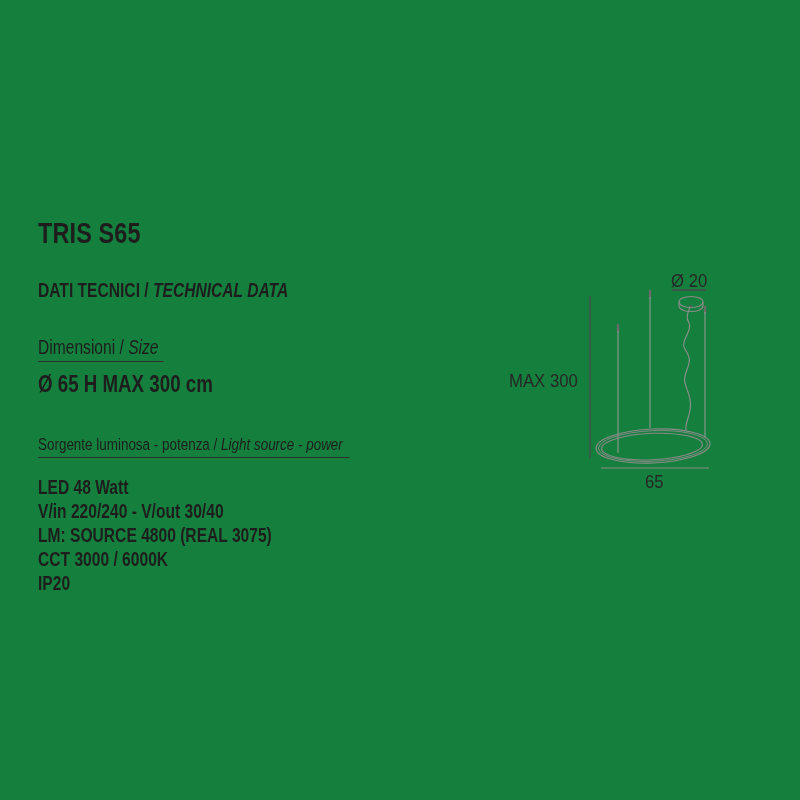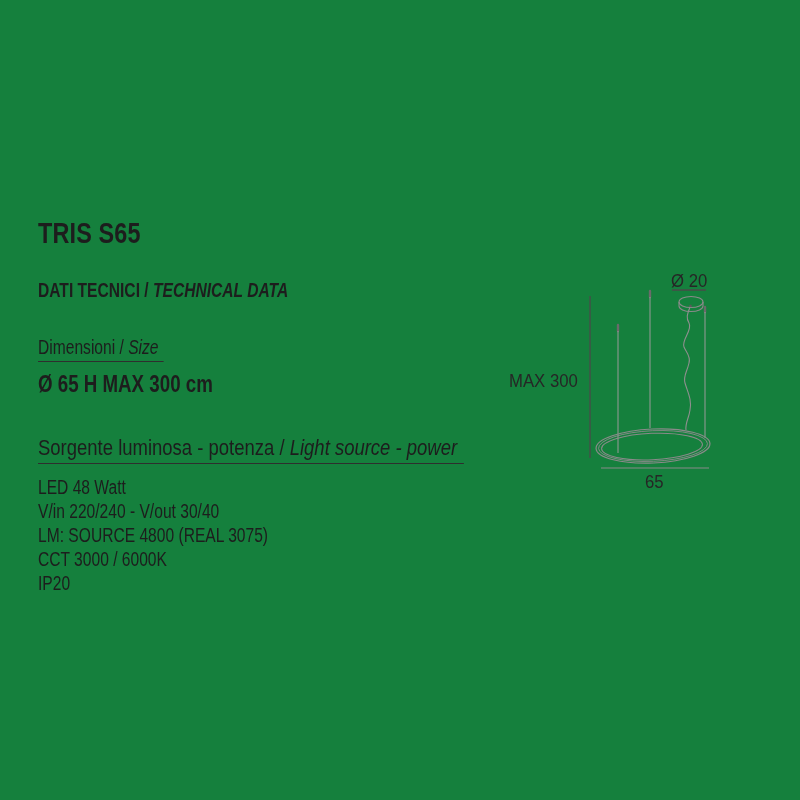--- a/index.html
+++ b/index.html
@@ -11,21 +11,21 @@
     width: 800px;
     height: 800px;
     background: #15803d;
     overflow: hidden;
   }
 
   
   .cond { display: inline-block; transform: scaleX(0.8); transform-origin: 0 50%; white-space: nowrap; }
   .cond78 { display: inline-block; transform: scaleX(0.78); transform-origin: 0 50%; white-space: nowrap; }
 
-  .abs { position: absolute; }
+  .abs { position: absolute; font-weight: bold; }
 
   .title {
     left: 38px; top: 217px;
     font-size: 30px; font-weight: bold; line-height: 1.05;
     letter-spacing: 0.2px;
   }
 
   .section-head {
     left: 38px; top: 280px;
     font-size: 19.5px; font-weight: bold; line-height: 1.05;
@@ -41,21 +41,21 @@
     border-bottom: 1.5px solid #2e2e2e;
   }
 
   .dim-value {
     left: 38px; top: 371px;
     font-size: 24px; font-weight: bold; line-height: 1.05;
   }
 
   .source-head {
     left: 38px; top: 436px;
-    font-size: 22px; font-weight: normal; line-height: 1.1;
+    font-size: 16px; font-weight: normal; line-height: 1.1;
   }
   .source-head .inner {
     display: inline-block;
     padding: 0 8px 3px 0;
     border-bottom: 1.5px solid #2e2e2e;
   }
   .source-head .cond, .source-head.cond { transform: scaleX(0.84); }
 
   .it { font-style: italic; }
 

